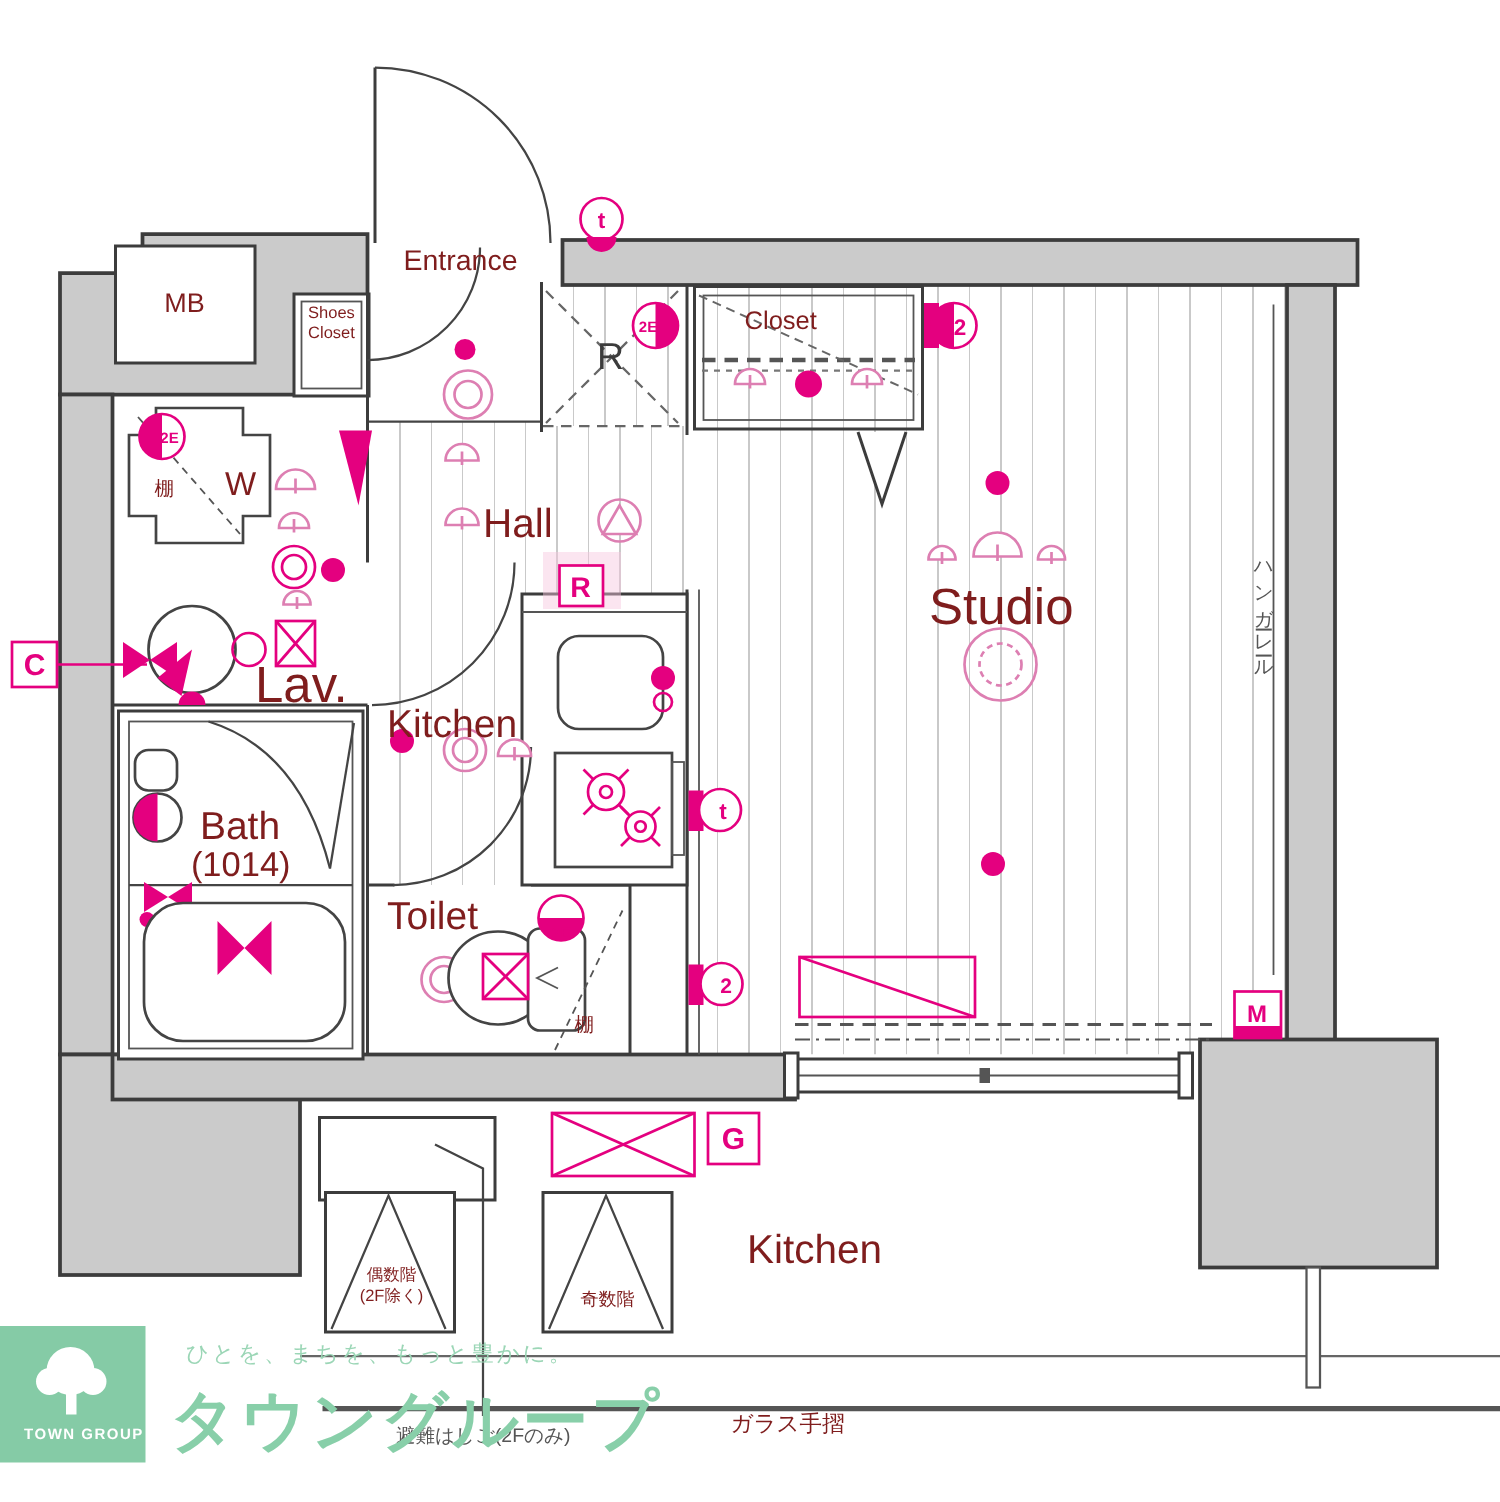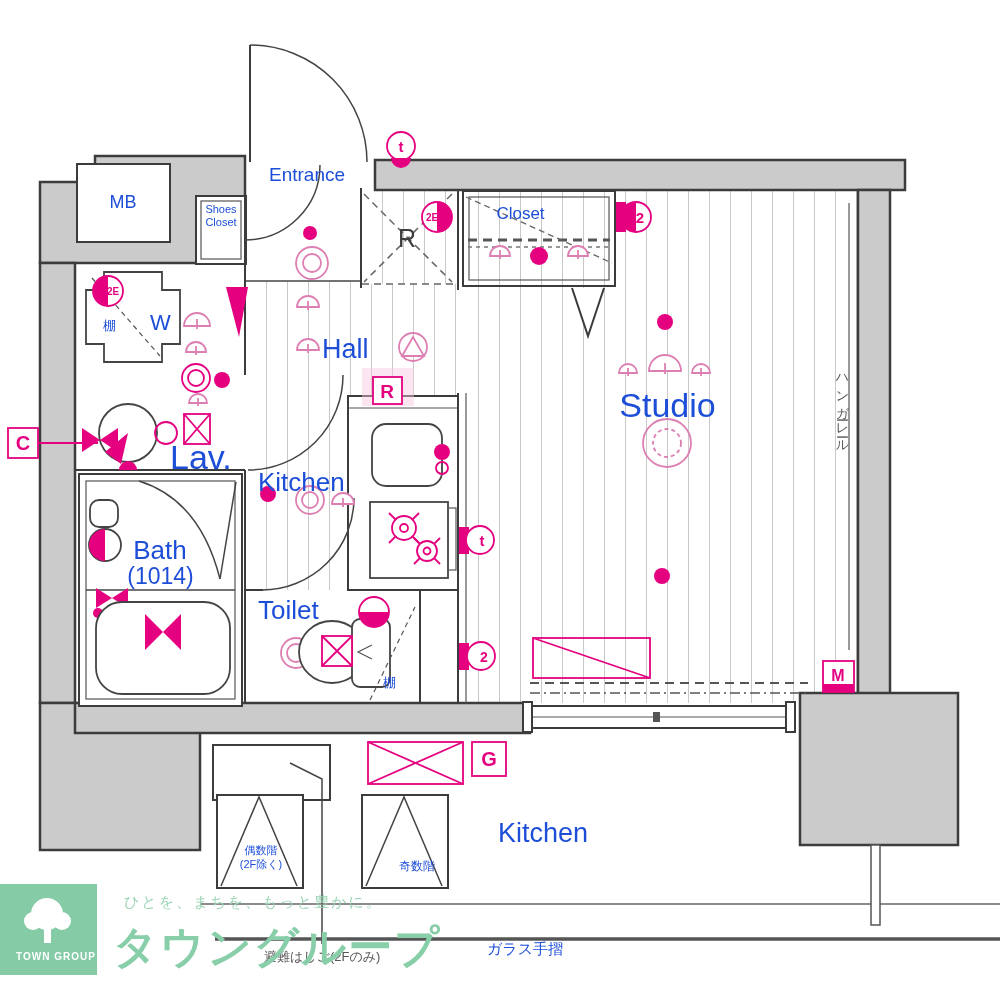--- a/index.html
+++ b/index.html
@@ -1,21 +1,21 @@
 <!DOCTYPE html>
 <html><head>
 <meta charset="utf-8">
 <style>
   html,body{margin:0;padding:0;background:#fff;}
   #stage{position:relative;width:1000px;height:1001px;background:#fff;overflow:hidden;
          font-family:"Liberation Sans","DejaVu Sans",sans-serif;}
   .stripes{position:absolute;z-index:0;
     background:repeating-linear-gradient(to right,#ffffff 0px,#ffffff 20px,#c9c9c9 20px,#c9c9c9 21px);}
   #plan-svg{position:absolute;left:0;top:0;z-index:1;}
-  .lbl{position:absolute;z-index:2;color:#1d4ed8;white-space:nowrap;}
+  .lbl{position:absolute;z-index:2;color:#7f1d1d;white-space:nowrap;}
   .ctr{text-align:center;}
   .wall{fill:#cbcbcb;stroke:#3c3c3c;stroke-width:2.5;}
   .wht{fill:#ffffff;stroke:#3c3c3c;stroke-width:2;}
   .ln{stroke:#3c3c3c;stroke-width:2;fill:none;}
   .ln15{stroke:#444;stroke-width:1.5;fill:none;}
   .thin{stroke:#555;stroke-width:1.2;fill:none;}
   .dash{stroke:#666;stroke-width:1.5;fill:none;stroke-dasharray:7 5;}
   .mg{stroke:#e4007f;stroke-width:1.8;fill:none;}
   .mgw{stroke:#e4007f;stroke-width:1.8;fill:#ffffff;}
   .mgf{fill:#e4007f;stroke:none;}
@@ -369,21 +369,21 @@
   <div class="lbl" style="left:498px;top:818px;font-size:27px;">Kitchen</div>
   <div class="lbl" style="left:150px;top:310px;font-size:22px;">W</div>
   <div class="lbl" style="left:398px;top:224px;font-size:25px;color:#3c3c3c;">R</div>
   <div class="lbl" style="left:103px;top:317px;font-size:13px;">棚</div>
   <div class="lbl" style="left:383px;top:674px;font-size:13px;">棚</div>
   <div class="lbl" style="left:833px;top:366px;font-size:13px;color:#555;writing-mode:vertical-rl;letter-spacing:1px;">ハンガーレール</div>
   <div class="lbl ctr" style="left:221px;top:843px;width:80px;font-size:11px;line-height:1.3;">
     <div>偶数階</div>
     <div>(2F除く)</div>
   </div>
-  <div class="lbl ctr" style="left:376px;top:858px;width:82px;font-size:12px;">奇数階</div>
+  <div class="lbl ctr" style="left:364px;top:858px;width:82px;font-size:12px;">奇数階</div>
   <div class="lbl" style="left:487px;top:940px;font-size:15px;">ガラス手摺</div>
   <div class="lbl" style="left:264px;top:948px;font-size:13px;color:#555;text-align:right;">避難はしご(2Fのみ)</div>
 
   <div class="lbl ctr" style="left:0px;top:951px;width:112px;font-size:10px;color:#fff;letter-spacing:1px;font-weight:bold;">TOWN GROUP</div>
   <div class="lbl" style="left:124px;top:893px;font-size:15px;color:#9bd6b6;letter-spacing:2px;">ひとを、まちを、もっと豊かに。</div>
   <div class="lbl" style="left:113px;top:918px;font-size:44px;color:#88cfa9;font-weight:bold;letter-spacing:2px;">タウングループ</div>
 
 </div>
 
 </body></html>

